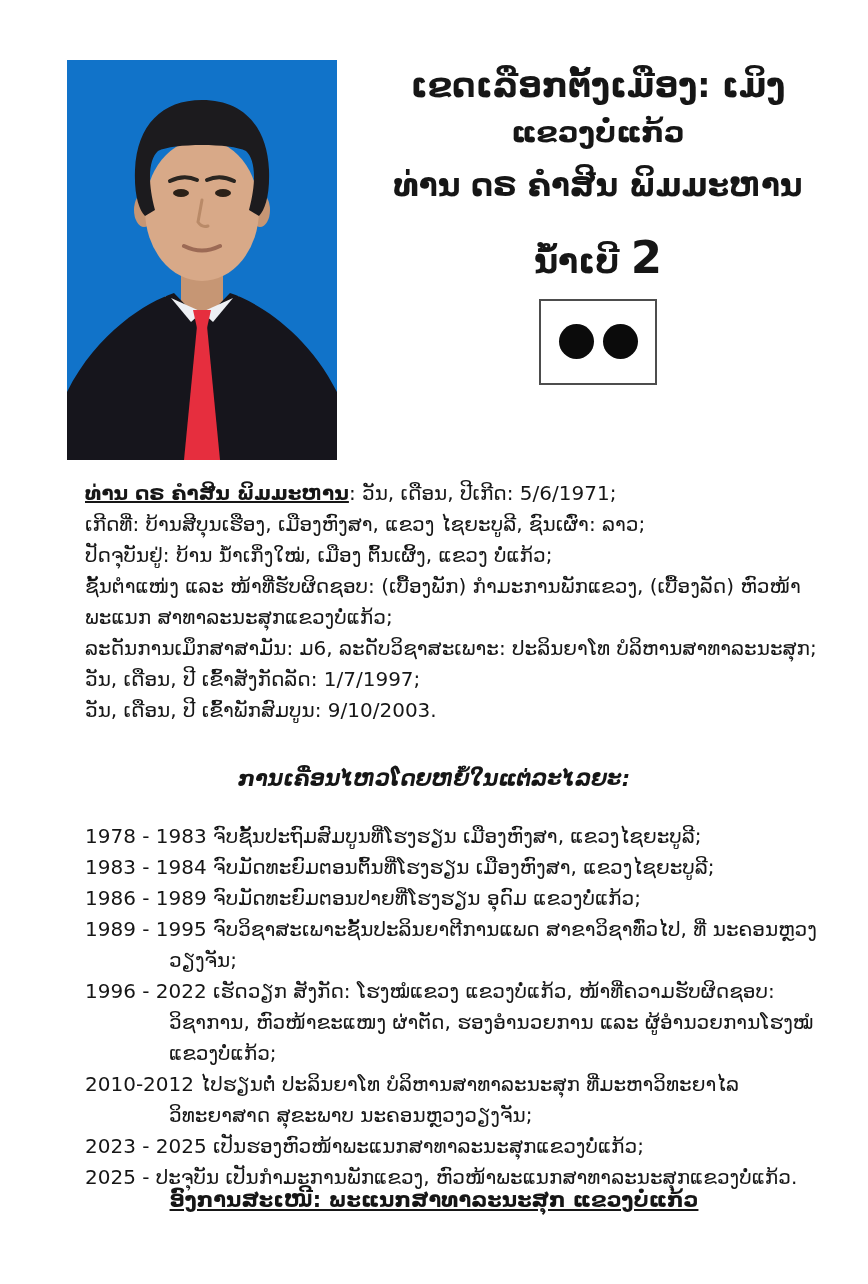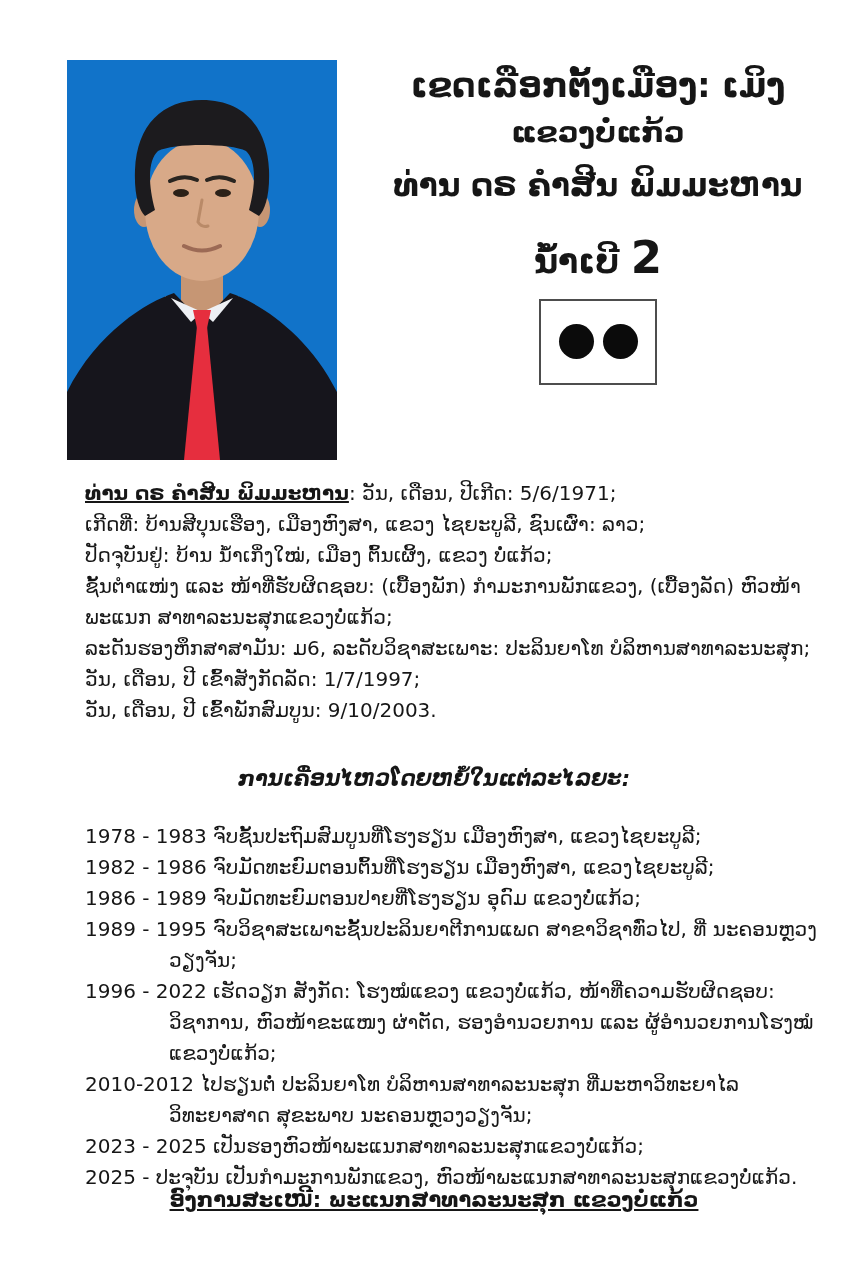--- a/index.html
+++ b/index.html
@@ -86,30 +86,30 @@
   </div>
 </div>
 
 <div class="bio">
   <div>
     <span class="name">ທ່ານ ດຣ ຄຳສີນ ພິມມະຫານ</span><span>: ວັນ, ເດືອນ, ປີເກີດ: 5/6/1971;</span>
   </div>
   <div>ເກີດທີ່: ບ້ານສີບຸນເຮືອງ, ເມືອງຫົງສາ, ແຂວງ ໄຊຍະບູລີ, ຊົນເຜົ່າ: ລາວ;</div>
   <div>ປັດຈຸບັນຢູ່: ບ້ານ ນ້ຳເກິ່ງໃໝ່, ເມືອງ ຕົ້ນເຜິ້ງ, ແຂວງ ບໍ່ແກ້ວ;</div>
   <div>ຊັ້ນຕຳແໜ່ງ ແລະ ໜ້າທີ່ຮັບຜິດຊອບ: (ເບື້ອງພັກ) ກຳມະການພັກແຂວງ, (ເບື້ອງລັດ) ຫົວໜ້າພະແນກ ສາທາລະນະສຸກແຂວງບໍ່ແກ້ວ;</div>
-  <div>ລະດັນຮອງຫຶກສາສາມັນ: ມ6, ລະດັບວິຊາສະເພາະ: ປະລິນຍາໂທ ບໍລິຫານສາທາລະນະສຸກ;</div>
+  <div>ລະດັນການເມຶກສາສາມັນ: ມ6, ລະດັບວິຊາສະເພາະ: ປະລິນຍາໂທ ບໍລິຫານສາທາລະນະສຸກ;</div>
   <div>ວັນ, ເດືອນ, ປີ ເຂົ້າສັງກັດລັດ: 1/7/1997;</div>
   <div>ວັນ, ເດືອນ, ປີ ເຂົ້າພັກສົມບູນ: 9/10/2003.</div>
 </div>
 
 <div class="tl-heading">ການເຄື່ອນໄຫວໂດຍຫຍໍ້ໃນແຕ່ລະໄລຍະ:</div>
 
 <div class="timeline">
   <div class="tl-entry">1978 - 1983 ຈົບຊັ້ນປະຖົມສົມບູນທີ່ໂຮງຮຽນ ເມືອງຫົງສາ, ແຂວງໄຊຍະບູລີ;</div>
-  <div class="tl-entry">1982 - 1986 ຈົບມັດທະຍົມຕອນຕົ້ນທີ່ໂຮງຮຽນ ເມືອງຫົງສາ, ແຂວງໄຊຍະບູລີ;</div>
+  <div class="tl-entry">1983 - 1984 ຈົບມັດທະຍົມຕອນຕົ້ນທີ່ໂຮງຮຽນ ເມືອງຫົງສາ, ແຂວງໄຊຍະບູລີ;</div>
   <div class="tl-entry">1986 - 1989 ຈົບມັດທະຍົມຕອນປາຍທີ່ໂຮງຮຽນ ອຸດົມ ແຂວງບໍ່ແກ້ວ;</div>
   <div class="tl-entry">1989 - 1995 ຈົບວິຊາສະເພາະຊັ້ນປະລິນຍາຕີການແພດ ສາຂາວິຊາທົ່ວໄປ, ທີ່ ນະຄອນຫຼວງວຽງຈັນ;</div>
   <div class="tl-entry">1996 - 2022 ເຮັດວຽກ ສັງກັດ: ໂຮງໝໍແຂວງ ແຂວງບໍ່ແກ້ວ, ໜ້າທີ່ຄວາມຮັບຜິດຊອບ: ວິຊາການ, ຫົວໜ້າຂະແໜງ ຜ່າຕັດ, ຮອງອຳນວຍການ ແລະ ຜູ້ອຳນວຍການໂຮງໝໍ ແຂວງບໍ່ແກ້ວ;</div>
   <div class="tl-entry">2010-2012 ໄປຮຽນຕໍ່ ປະລິນຍາໂທ ບໍລິຫານສາທາລະນະສຸກ ທີ່ມະຫາວິທະຍາໄລ ວິທະຍາສາດ ສຸຂະພາບ ນະຄອນຫຼວງວຽງຈັນ;</div>
   <div class="tl-entry">2023 - 2025 ເປັນຮອງຫົວໜ້າພະແນກສາທາລະນະສຸກແຂວງບໍ່ແກ້ວ;</div>
   <div class="tl-entry">2025 - ປະຈຸບັນ ເປັນກຳມະການພັກແຂວງ, ຫົວໜ້າພະແນກສາທາລະນະສຸກແຂວງບໍ່ແກ້ວ.</div>
 </div>
 
 <div class="footer-line">ອົງການສະເໜີ: ພະແນກສາທາລະນະສຸກ ແຂວງບໍ່ແກ້ວ</div>
 

